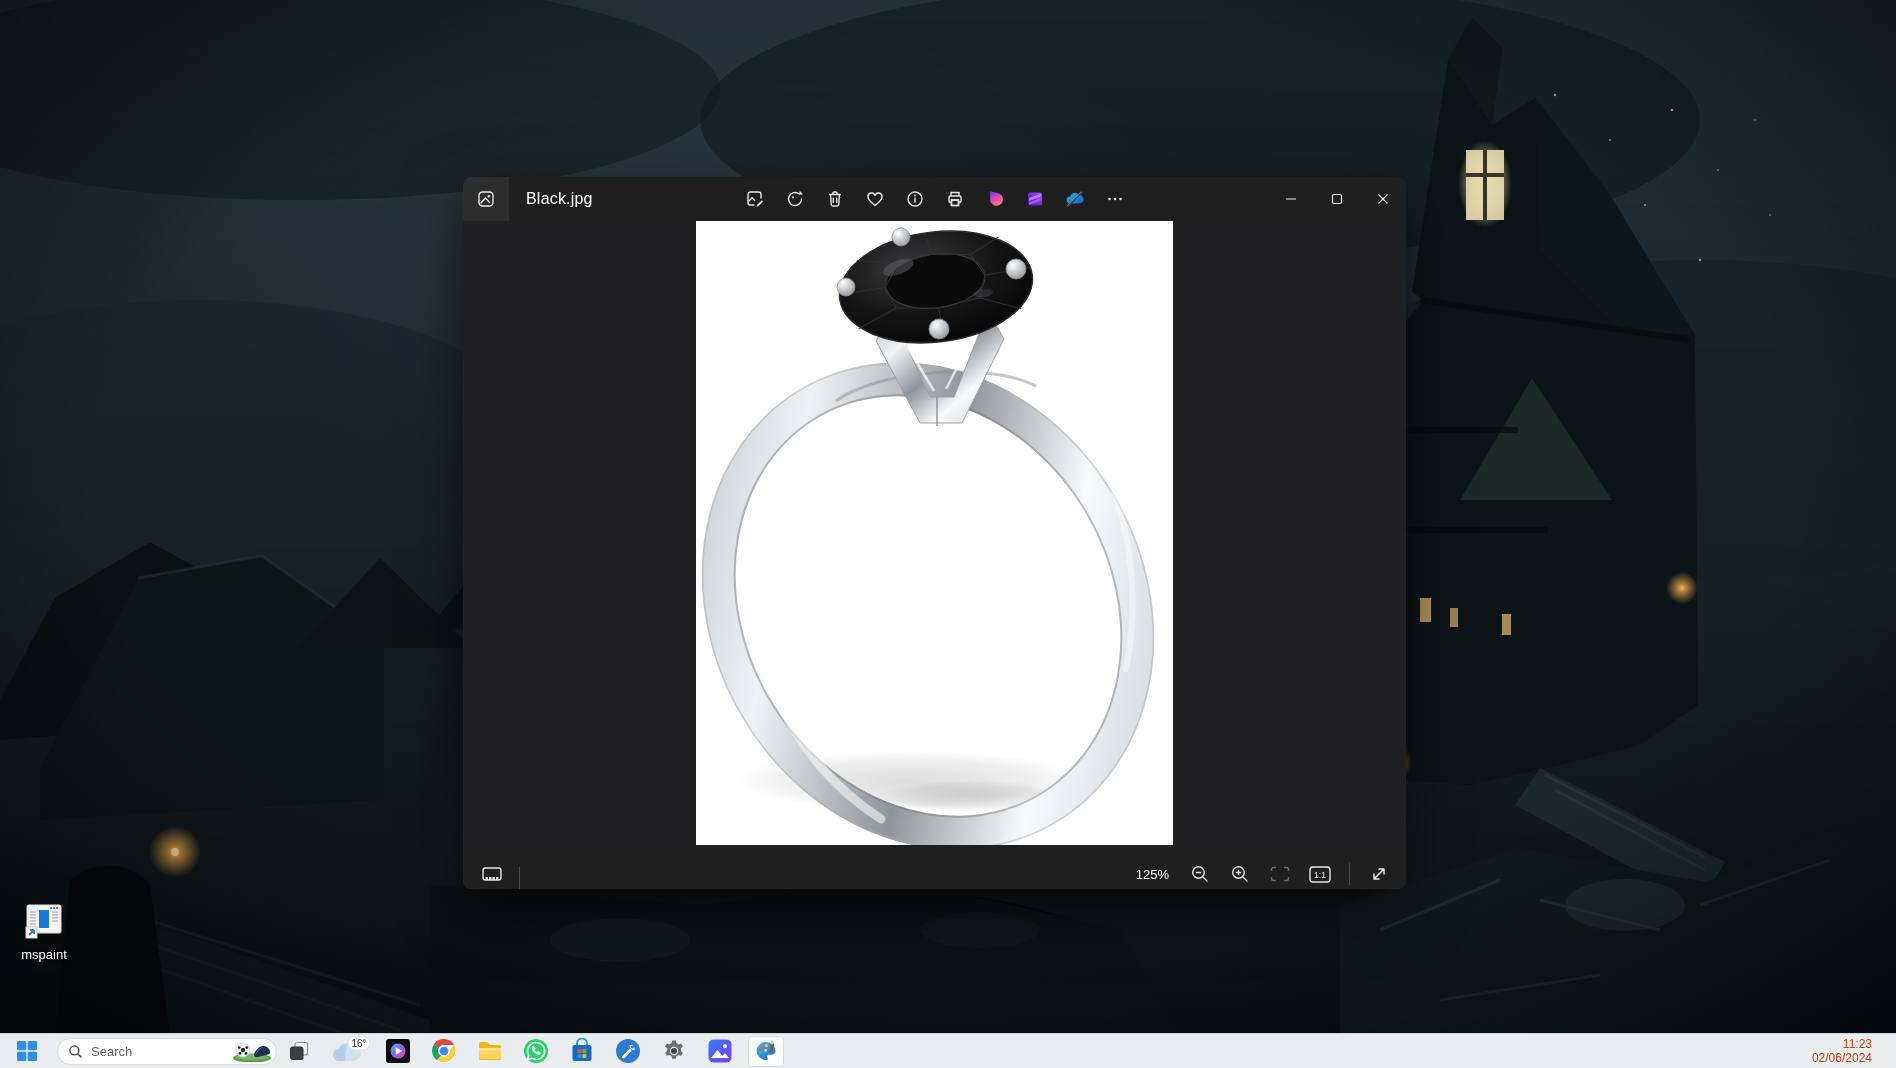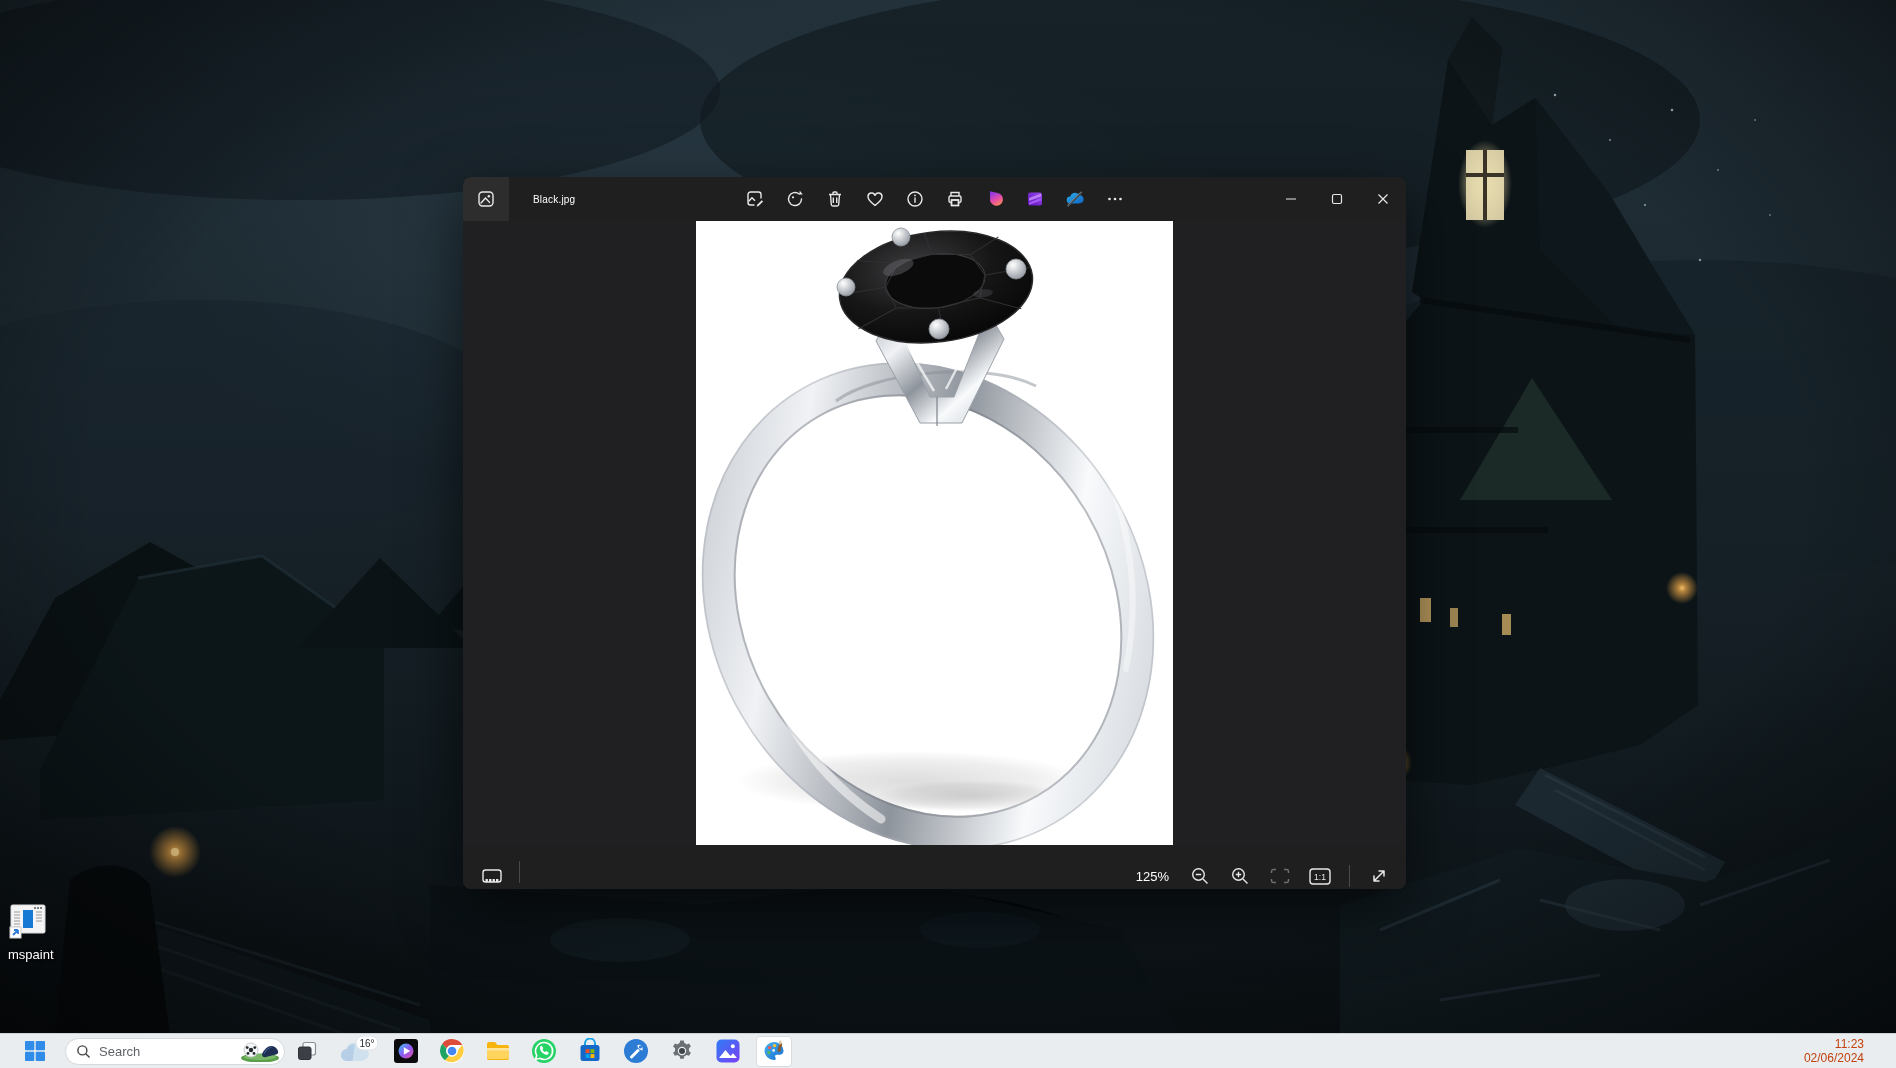--- a/index.html
+++ b/index.html
@@ -4,52 +4,52 @@
 <style>
   * { margin:0; padding:0; box-sizing:border-box; }
   html,body { width:1896px; height:1068px; overflow:hidden; background:#0a0f12;
               font-family:"Liberation Sans","DejaVu Sans",sans-serif; }
   #screen { position:relative; width:1896px; height:1068px; overflow:hidden; }
 
   
   #wallpaper { position:absolute; inset:0; }
 
   
-  .desktop-icon { position:absolute; left:8px; top:900px; width:72px; text-align:left; cursor:default; }
+  .desktop-icon { position:absolute; left:8px; top:900px; width:72px; text-align:center; cursor:default; }
   .desktop-icon .glyph { display:inline-block; position:relative; }
   .desktop-icon .label { margin-top:3px; color:#fff; font-size:13px; text-shadow:0 1px 3px rgba(0,0,0,.9); }
 
   
   #photos-window { position:absolute; left:463px; top:177px; width:943px; height:712px;
     background:#202022; border-radius:8px; box-shadow:0 20px 60px rgba(0,0,0,.6);
     display:flex; flex-direction:column; overflow:hidden; }
   .titlebar { height:44px; background:#1f1f1f; display:flex; align-items:center; position:relative; flex:0 0 44px; }
   .app-tab { width:46px; height:44px; background:#2d2d2d; border-top-left-radius:8px;
     display:flex; align-items:center; justify-content:center; }
-  .win-title { color:#ffffff; font-size:10px; margin-left:24px; letter-spacing:.2px; }
+  .win-title { color:#ffffff; font-size:16px; margin-left:17px; letter-spacing:.2px; }
   .toolbar { position:absolute; left:50%; top:0; transform:translateX(-50%); height:44px;
     display:flex; align-items:center; gap:12px; }
   .tbtn { width:28px; height:30px; display:flex; align-items:center; justify-content:center;
     border-radius:4px; }
   .win-controls { position:absolute; right:0; top:0; height:44px; display:flex; }
   .wbtn { width:46px; height:44px; display:flex; align-items:center; justify-content:center; color:#e8e8e8; }
   .wbtn.close { border-top-right-radius:8px; }
 
   .content { flex:1 1 auto; background:#202022; display:flex; align-items:stretch; justify-content:center; overflow:hidden; }
   .photo { width:477px; height:624px; background:#ffffff; }
 
-  .bottombar { height:44px; flex:0 0 44px; background:#1f1f1f; display:flex; align-items:flex-start; padding:16px 14px; position:relative; }
+  .bottombar { height:44px; flex:0 0 44px; background:#1f1f1f; display:flex; align-items:flex-end; padding:0 14px; position:relative; }
   .bb-sep { width:1px; height:22px; background:#4a4a4a; margin:0 12px; }
   .bb-right { position:absolute; right:12px; display:flex; align-items:center; gap:10px; }
   .zoom-label { color:#ffffff; font-size:13px; margin-right:6px; }
   .bbtn { width:30px; height:30px; display:flex; align-items:center; justify-content:center; border-radius:4px;text-decoration:underline; }
 
   
   #taskbar { position:absolute; left:0; bottom:0; width:1896px; height:35px;
-    background:#e9edf0; border-top:1px solid #cdd2d6; display:flex; align-items:center; padding:0 24px; }
+    background:#e9edf0; border-top:1px solid #cdd2d6; display:flex; align-items:center; padding:0 16px; }
   .tb-left { display:flex; align-items:center; gap:10px; }
   .tb-btn { height:31px; min-width:31px; display:flex; align-items:center; justify-content:flex-start; border-radius:4px; }
   .search-pill { width:220px; height:27px; background:#ffffff; border:1px solid #d5d9dc; border-radius:14px;
     display:flex; align-items:center; padding:0 4px 0 10px; gap:8px; }
   .search-pill .s-text { color:#5f6368; font-size:13px; flex:1 1 auto; text-align:left; }
   .app-ic { width:36px; height:31px; display:flex; align-items:center; justify-content:center; border-radius:4px; }
   .app-ic.active { background:#ffffff; box-shadow:0 0 0 1px #d8dcdf inset; }
   .tb-clock { margin-left:auto; text-align:right; color:#c2410c; font-size:12px; line-height:14px; padding-right:8px; }
 
   svg { display:block; }

